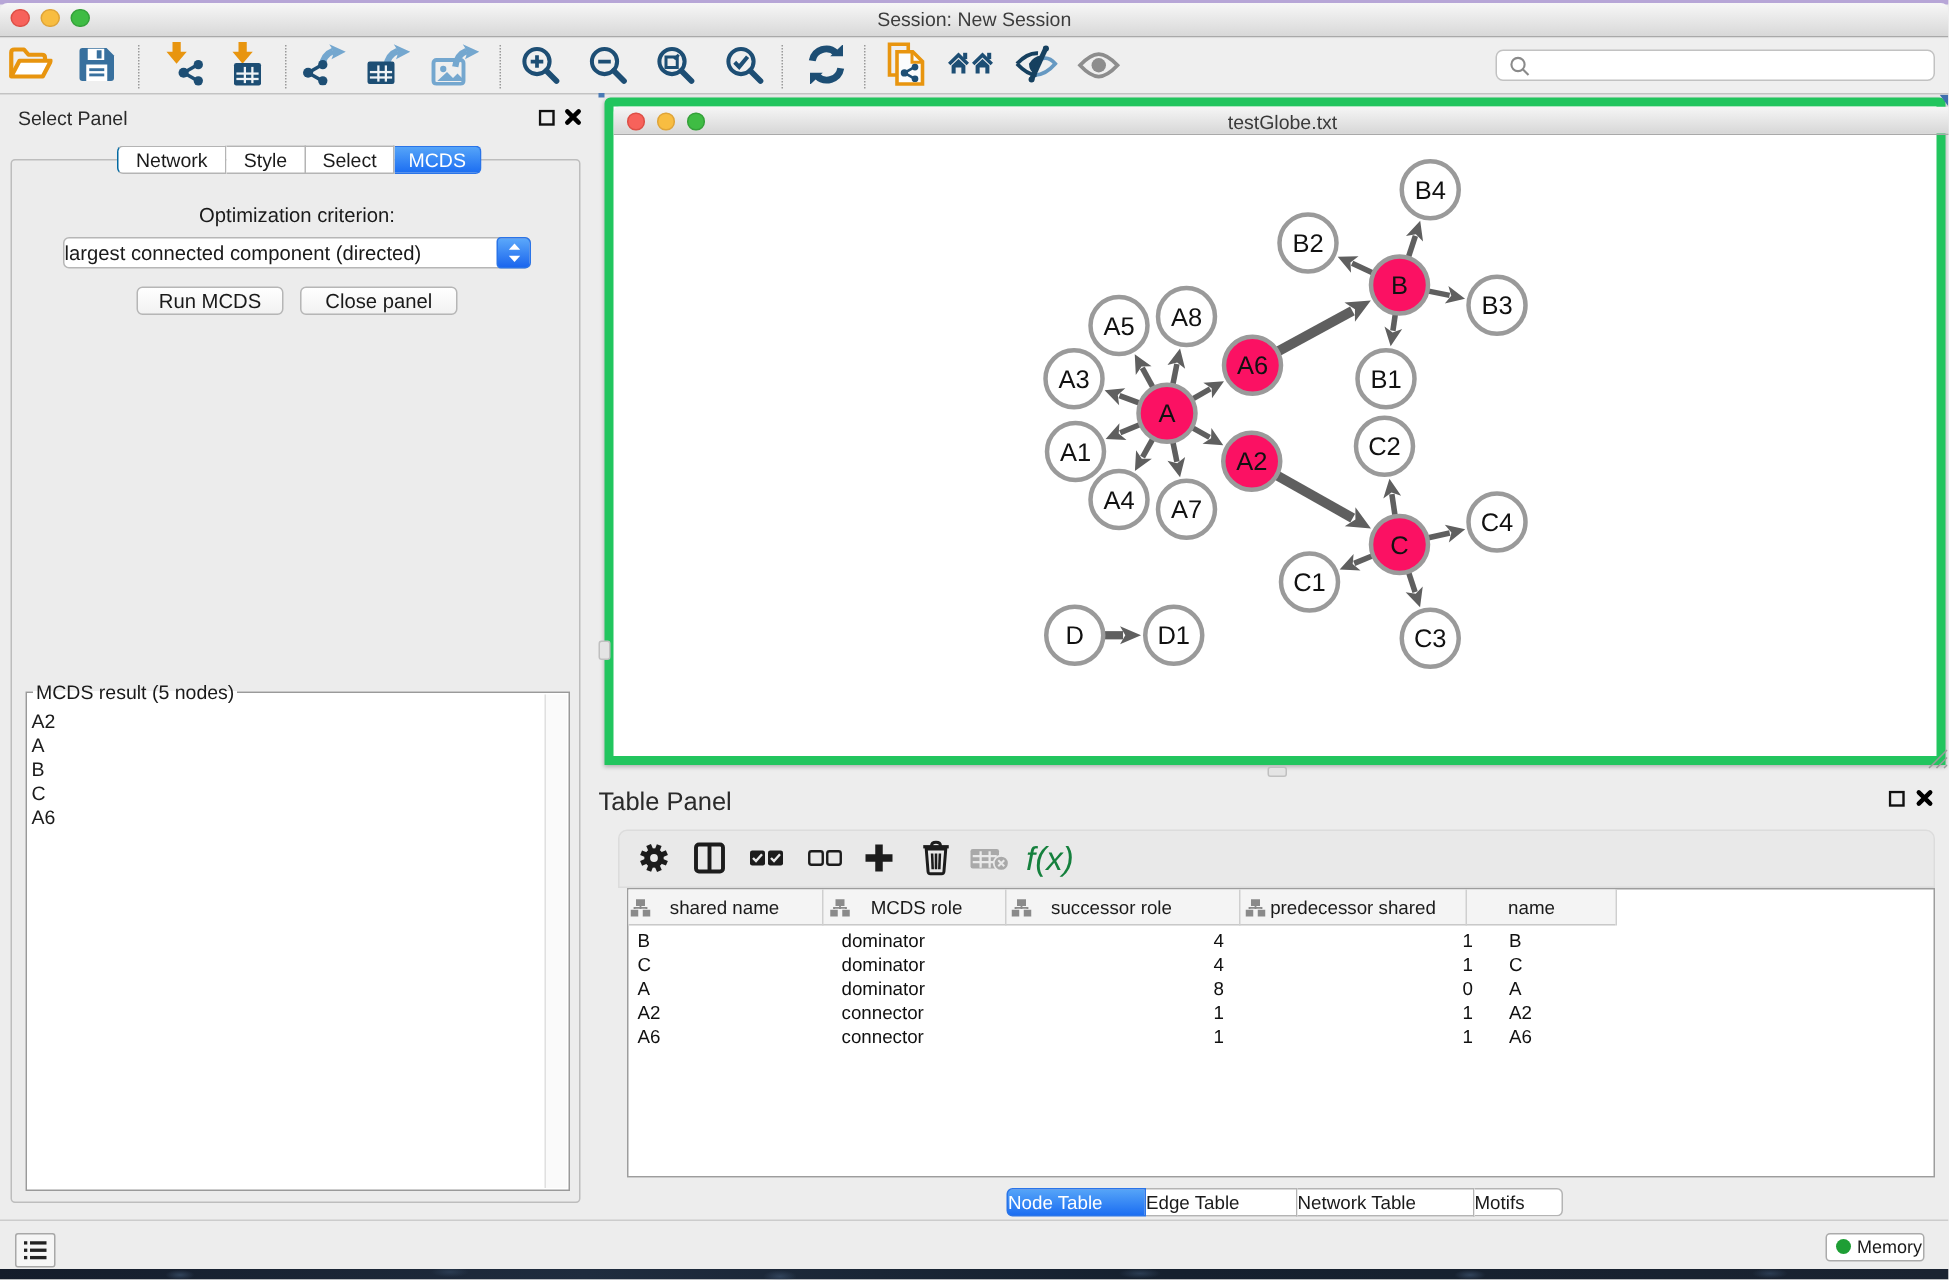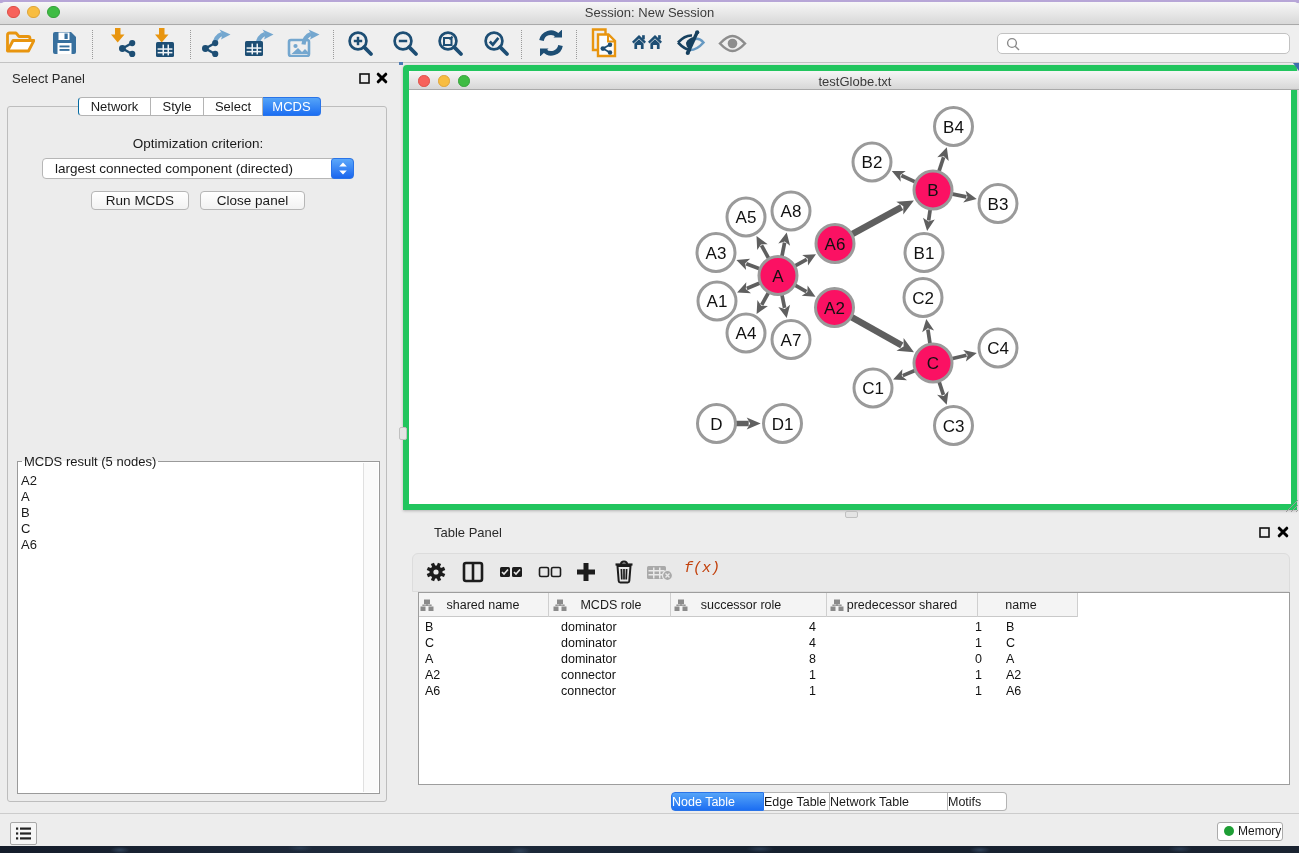--- a/index.html
+++ b/index.html
@@ -13,34 +13,34 @@
 #searchbox{left:997px;top:33px;width:293px;height:21px;background:#fff;border:1px solid #c2c2c2;border-radius:5px}
 
 #cptitle{left:12px;top:71px;font-size:13px;color:#2a2a2a}
 #cppanel{left:7px;top:106px;width:380px;height:696px;border:1px solid #bdbdbd;border-radius:3px;background:#ececec}
 #cptabs{left:78px;top:97px;height:19px;display:flex}
 .tab{height:19px;line-height:18px;text-align:center;background:#fff;border:1px solid #b4b4b4;border-left:none;font-size:13px;color:#1a1a1a;padding:0}
 .tab.first{border-left:1px solid #0369a1;border-radius:4px 0 0 4px}
 .tab.last{border-radius:0 4px 4px 0}
 .tab.sel{background:linear-gradient(#55a4f8,#1c6ef2);color:#fff;border-color:#2a74e8}
 #optlabel{left:8px;top:136px;width:380px;text-align:center;font-size:13.5px}
-#combo{left:42px;top:158px;width:312px;height:21px;background:#fff;border:1px solid #b6b6b6;border-radius:4px;font-size:13.5px;line-height:19px;padding-left:12px}
+#combo{left:42px;top:158px;width:312px;height:21px;background:#fff;border:1px solid #b6b6b6;border-radius:4px;font-size:13.5px;line-height:19px;padding-left:0}
 #combobtn{left:331px;top:158px;width:23px;height:21px;background:linear-gradient(#5ba8fa,#1b66ee);border-radius:3px 4px 4px 3px;border:1px solid #2a74e8}
 .btn{top:191px;height:19px;background:linear-gradient(#ffffff,#f2f2f2);border:1px solid #b6b6b6;border-radius:4px;text-align:center;font-size:13.5px;line-height:17px}
 #grp{left:17px;top:461px;width:363px;height:333px;background:#fff;border:1px solid #9a9a9a}
 #grptitle{left:22px;top:454px;font-size:13px;padding:0 2px;background:linear-gradient(#ececec 46%,#ffffff 46%)}
 #grpscroll{left:363px;top:463px;width:15px;height:329px;background:#fafafa;border-left:1px solid #e0e0e0}
 #grplist{left:21px;top:473px;font-size:13px;line-height:16px}
 
 #netwin{left:403px;top:65px;width:894px;height:445px;background:#fff;border:6px solid #22c55e;border-radius:4px 4px 0 0;box-shadow:0 1px 3px rgba(0,0,0,.25)}
 #nettitle{left:0;top:0;width:892px;height:19px;background:linear-gradient(#f6f6f6,#d7d7d7);border-bottom:1px solid #a9a9a9;border-radius:4px 4px 0 0}
 #netname{left:0;top:3px;width:892px;text-align:center;font-size:13px;color:#3a3a3a}
 #graph{left:1px;top:20px}
 
-#tptitle{left:434px;top:525px;font-size:13px;color:#2a2a2a}
+#tptitle{left:399px;top:525px;font-size:17px;color:#2a2a2a}
 #tptoolbar{left:412px;top:553px;width:878px;height:39px;background:#e9e9e9;border:1px solid #dcdcdc;border-radius:6px 6px 0 0}
 #tbl{left:418px;top:592px;width:872px;height:193px;background:#fff;border:1px solid #9d9d9d}
 #tblhead{left:0;top:0;width:658px;height:24px;background:#f4f4f4;border-bottom:1px solid #c9c9c9;font-size:12.5px}
 .hsep{top:0;width:0;height:24px;border-left:1px solid #cfcfcf}
 .hlab{top:5px;font-size:12.5px;color:#1a1a1a}
 .cell{font-size:12.5px;color:#111}
 
 #btabs{left:671px;top:792px;height:19px;display:flex}
 .btab{height:19px;line-height:18px;text-align:left;background:#fff;border:1px solid #b4b4b4;border-left:none;font-size:12.5px}
 
@@ -371,21 +371,21 @@
   </svg>
 <svg class="abs ic" style="left:646px;top:565px" width="27" height="16" viewBox="0 0 27 16">
     <rect x="1" y="1" width="19" height="13" rx="1.5" fill="#a9a9a9"></rect>
     <rect x="2.5" y="5" width="16" height="1.5" fill="#e9e9e9"></rect>
     <rect x="2.5" y="9" width="16" height="1.5" fill="#e9e9e9"></rect>
     <rect x="7" y="2.5" width="1.5" height="11" fill="#e9e9e9"></rect>
     <rect x="13" y="2.5" width="1.5" height="11" fill="#e9e9e9"></rect>
     <circle cx="21.5" cy="10.5" r="5" fill="#a9a9a9" stroke="#e9e9e9" stroke-width="1.2"></circle>
     <path d="M19.5 8.5 L23.5 12.5 M23.5 8.5 L19.5 12.5" stroke="#e9e9e9" stroke-width="1.4"></path>
   </svg>
-<div class="abs" style="left:684px;top:560px;font-family:Liberation Mono, monospace;font-style:italic;font-size:15px;color:#c2410c">f(x)</div>
+<div class="abs" style="left:684px;top:560px;font-family:Liberation Sans, sans-serif;font-style:italic;font-size:22px;color:#15803d">f(x)</div>
 <div class="abs" id="tbl">
     <div class="abs" id="tblhead"></div>
     <div class="abs hsep" style="left:129px"></div>
     <div class="abs hsep" style="left:251px"></div>
     <div class="abs hsep" style="left:407px"></div>
     <div class="abs hsep" style="left:558px"></div>
     <div class="abs hsep" style="left:658px"></div>
     <svg class="abs ic" style="left:1px;top:5px" width="14" height="14" viewBox="0 0 14 14">
       <rect x="4" y="1.5" width="6" height="4.5" fill="#8a8a8a"></rect>
       <rect x="0.5" y="8.5" width="5" height="4.5" fill="#8a8a8a"></rect>
@@ -436,21 +436,21 @@
     <div class="abs cell" style="left:463px;top:75px;width:100px;text-align:right">1</div>
     <div class="abs cell" style="left:587px;top:75px">A2</div>
     <div class="abs cell" style="left:6px;top:91px">A6</div>
     <div class="abs cell" style="left:142px;top:91px">connector</div>
     <div class="abs cell" style="left:297px;top:91px;width:100px;text-align:right">1</div>
     <div class="abs cell" style="left:463px;top:91px;width:100px;text-align:right">1</div>
     <div class="abs cell" style="left:587px;top:91px">A6</div>
   </div>
 <div class="abs" id="btabs">
     <div class="btab" style="width:93px;border-left:1px solid #2a74e8;border-radius:4px 0 0 4px;background:linear-gradient(#55a4f8,#1c6ef2);color:#fff;border-color:#2a74e8">Node Table</div>
-    <div class="btab" style="width:66px">Edge Table</div>
+    <div class="btab" style="width:101px">Edge Table</div>
     <div class="btab" style="width:118px">Network Table</div>
     <div class="btab" style="width:59px;border-radius:0 4px 4px 0">Motifs</div>
   </div>
 <div class="abs" id="statusbar"></div>
 <div class="abs" id="listbtn">
     <svg width="25" height="21" viewBox="0 0 25 21" style="display:block">
       <g fill="#222">
         <rect x="5" y="4.5" width="2.2" height="2.2"></rect>
         <rect x="9" y="4.5" width="11" height="2.2"></rect>
         <rect x="5" y="9.4" width="2.2" height="2.2"></rect>

